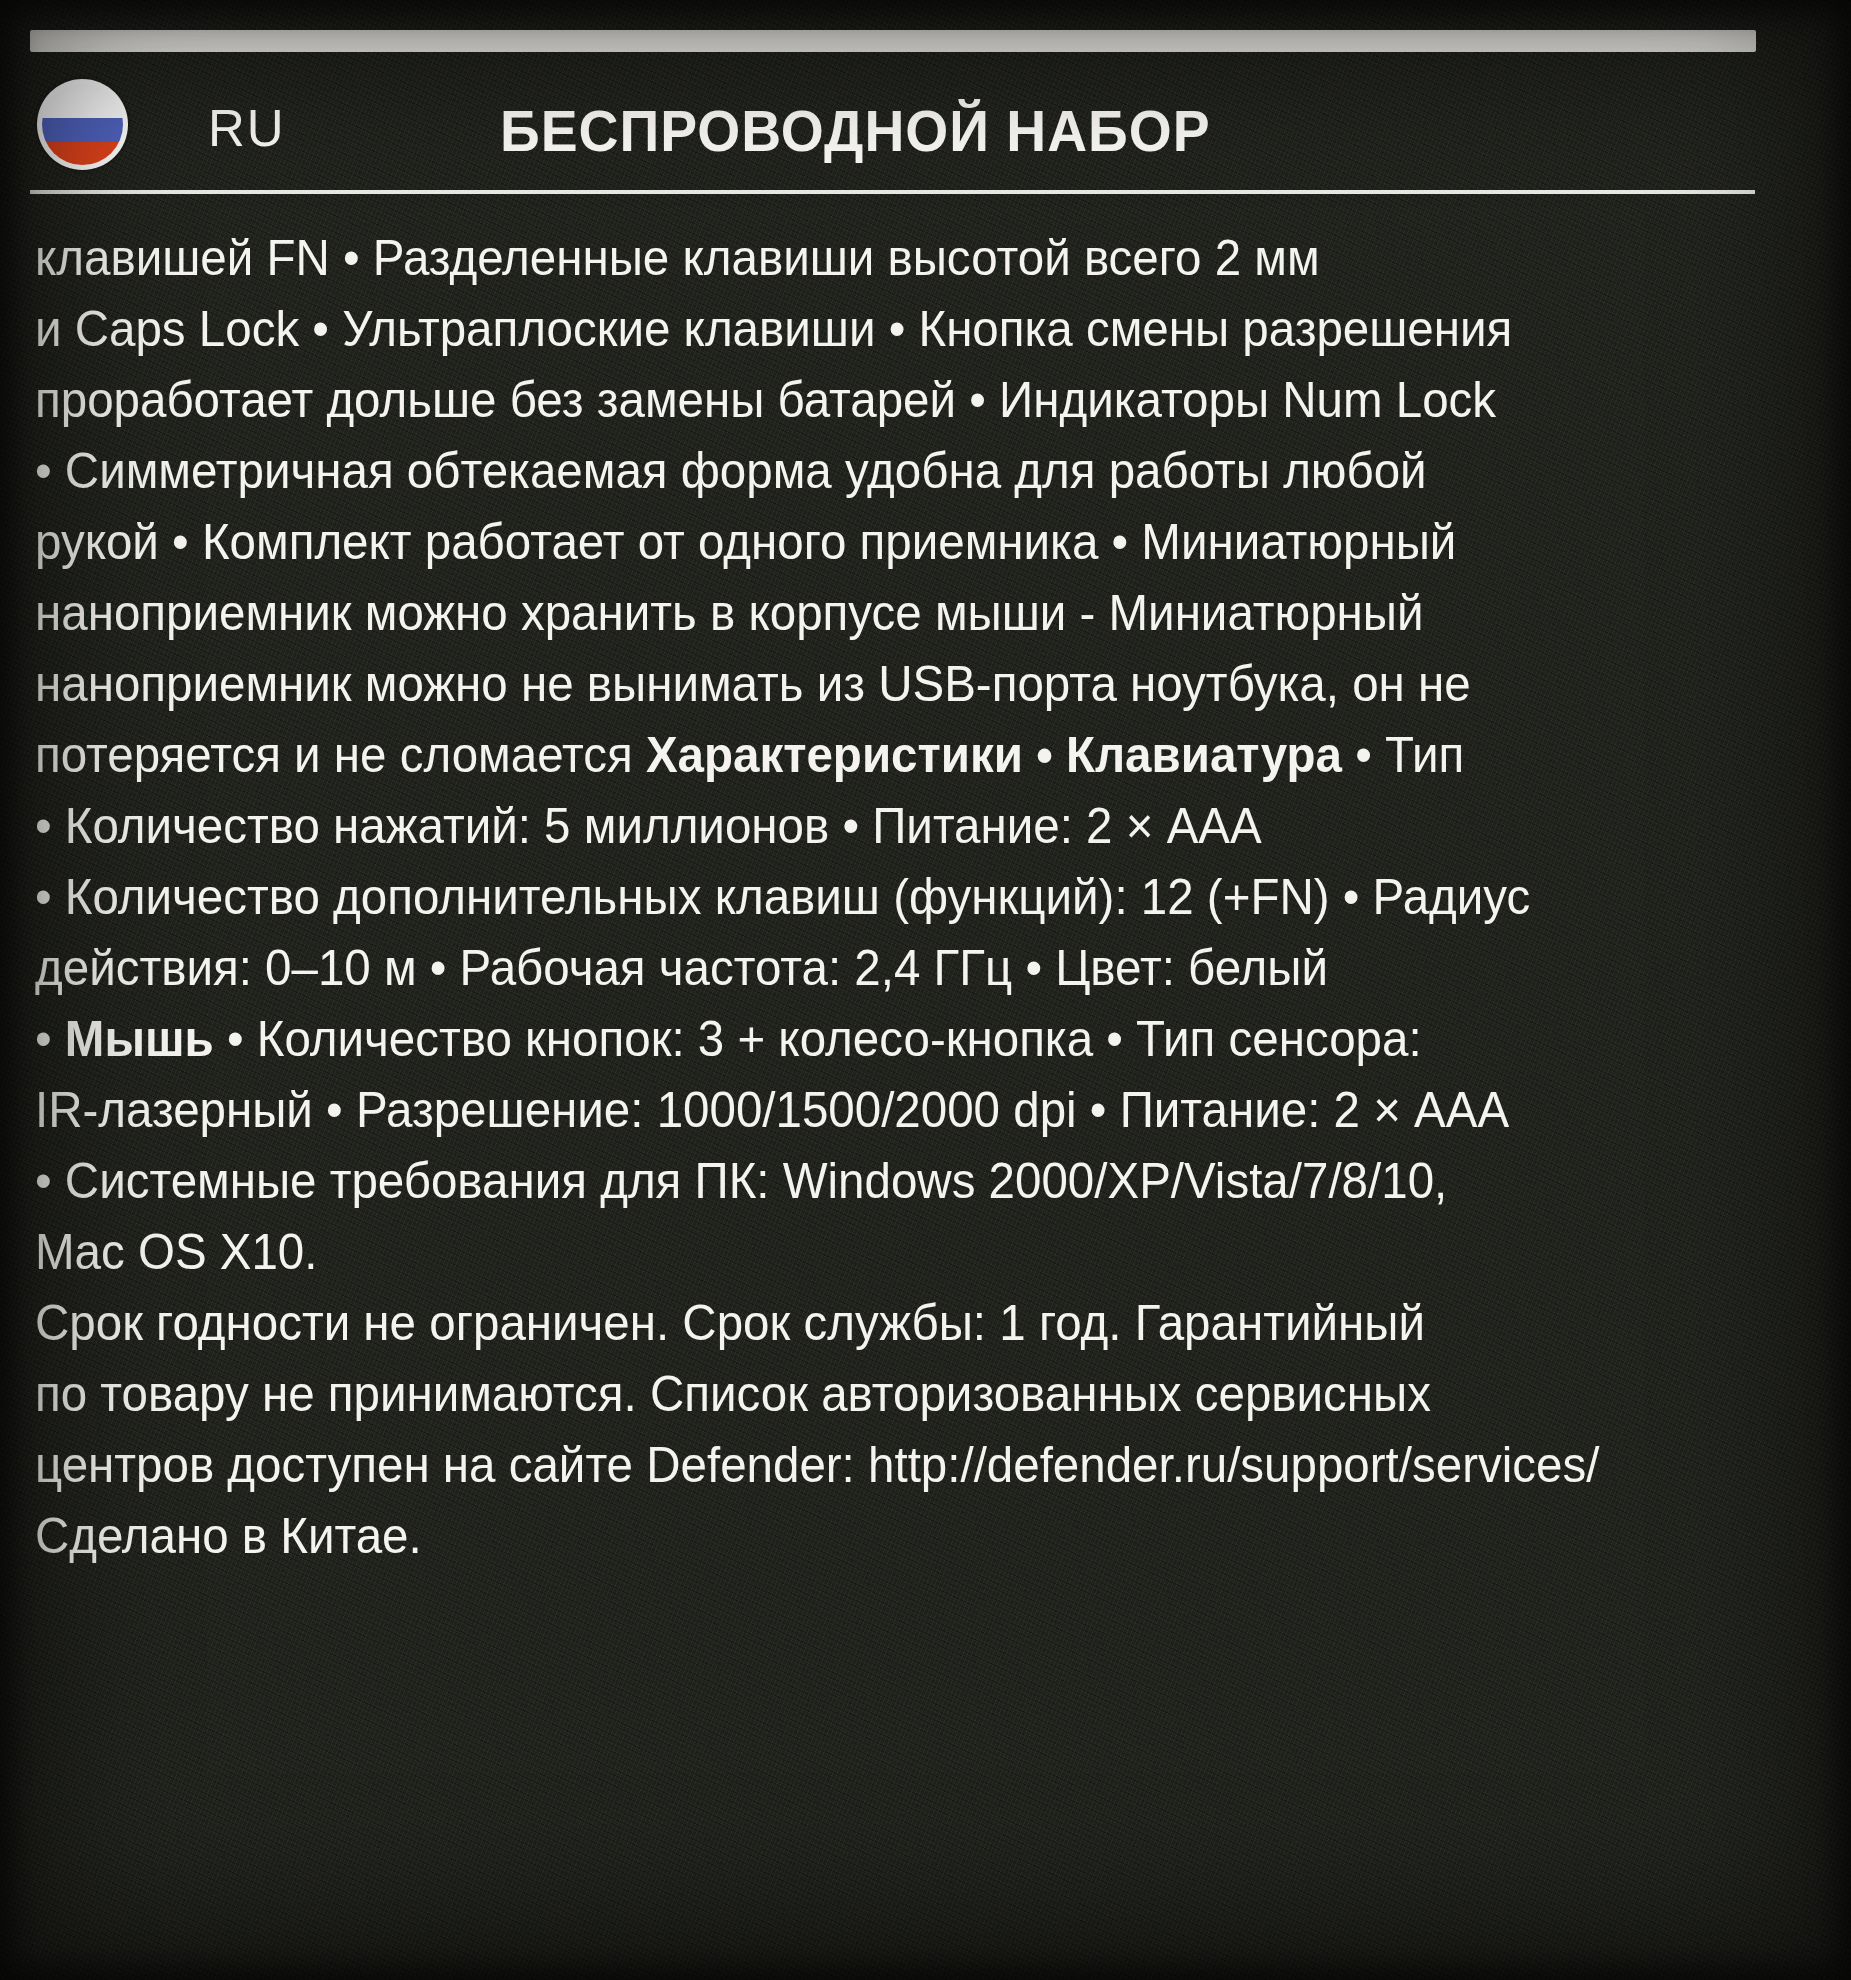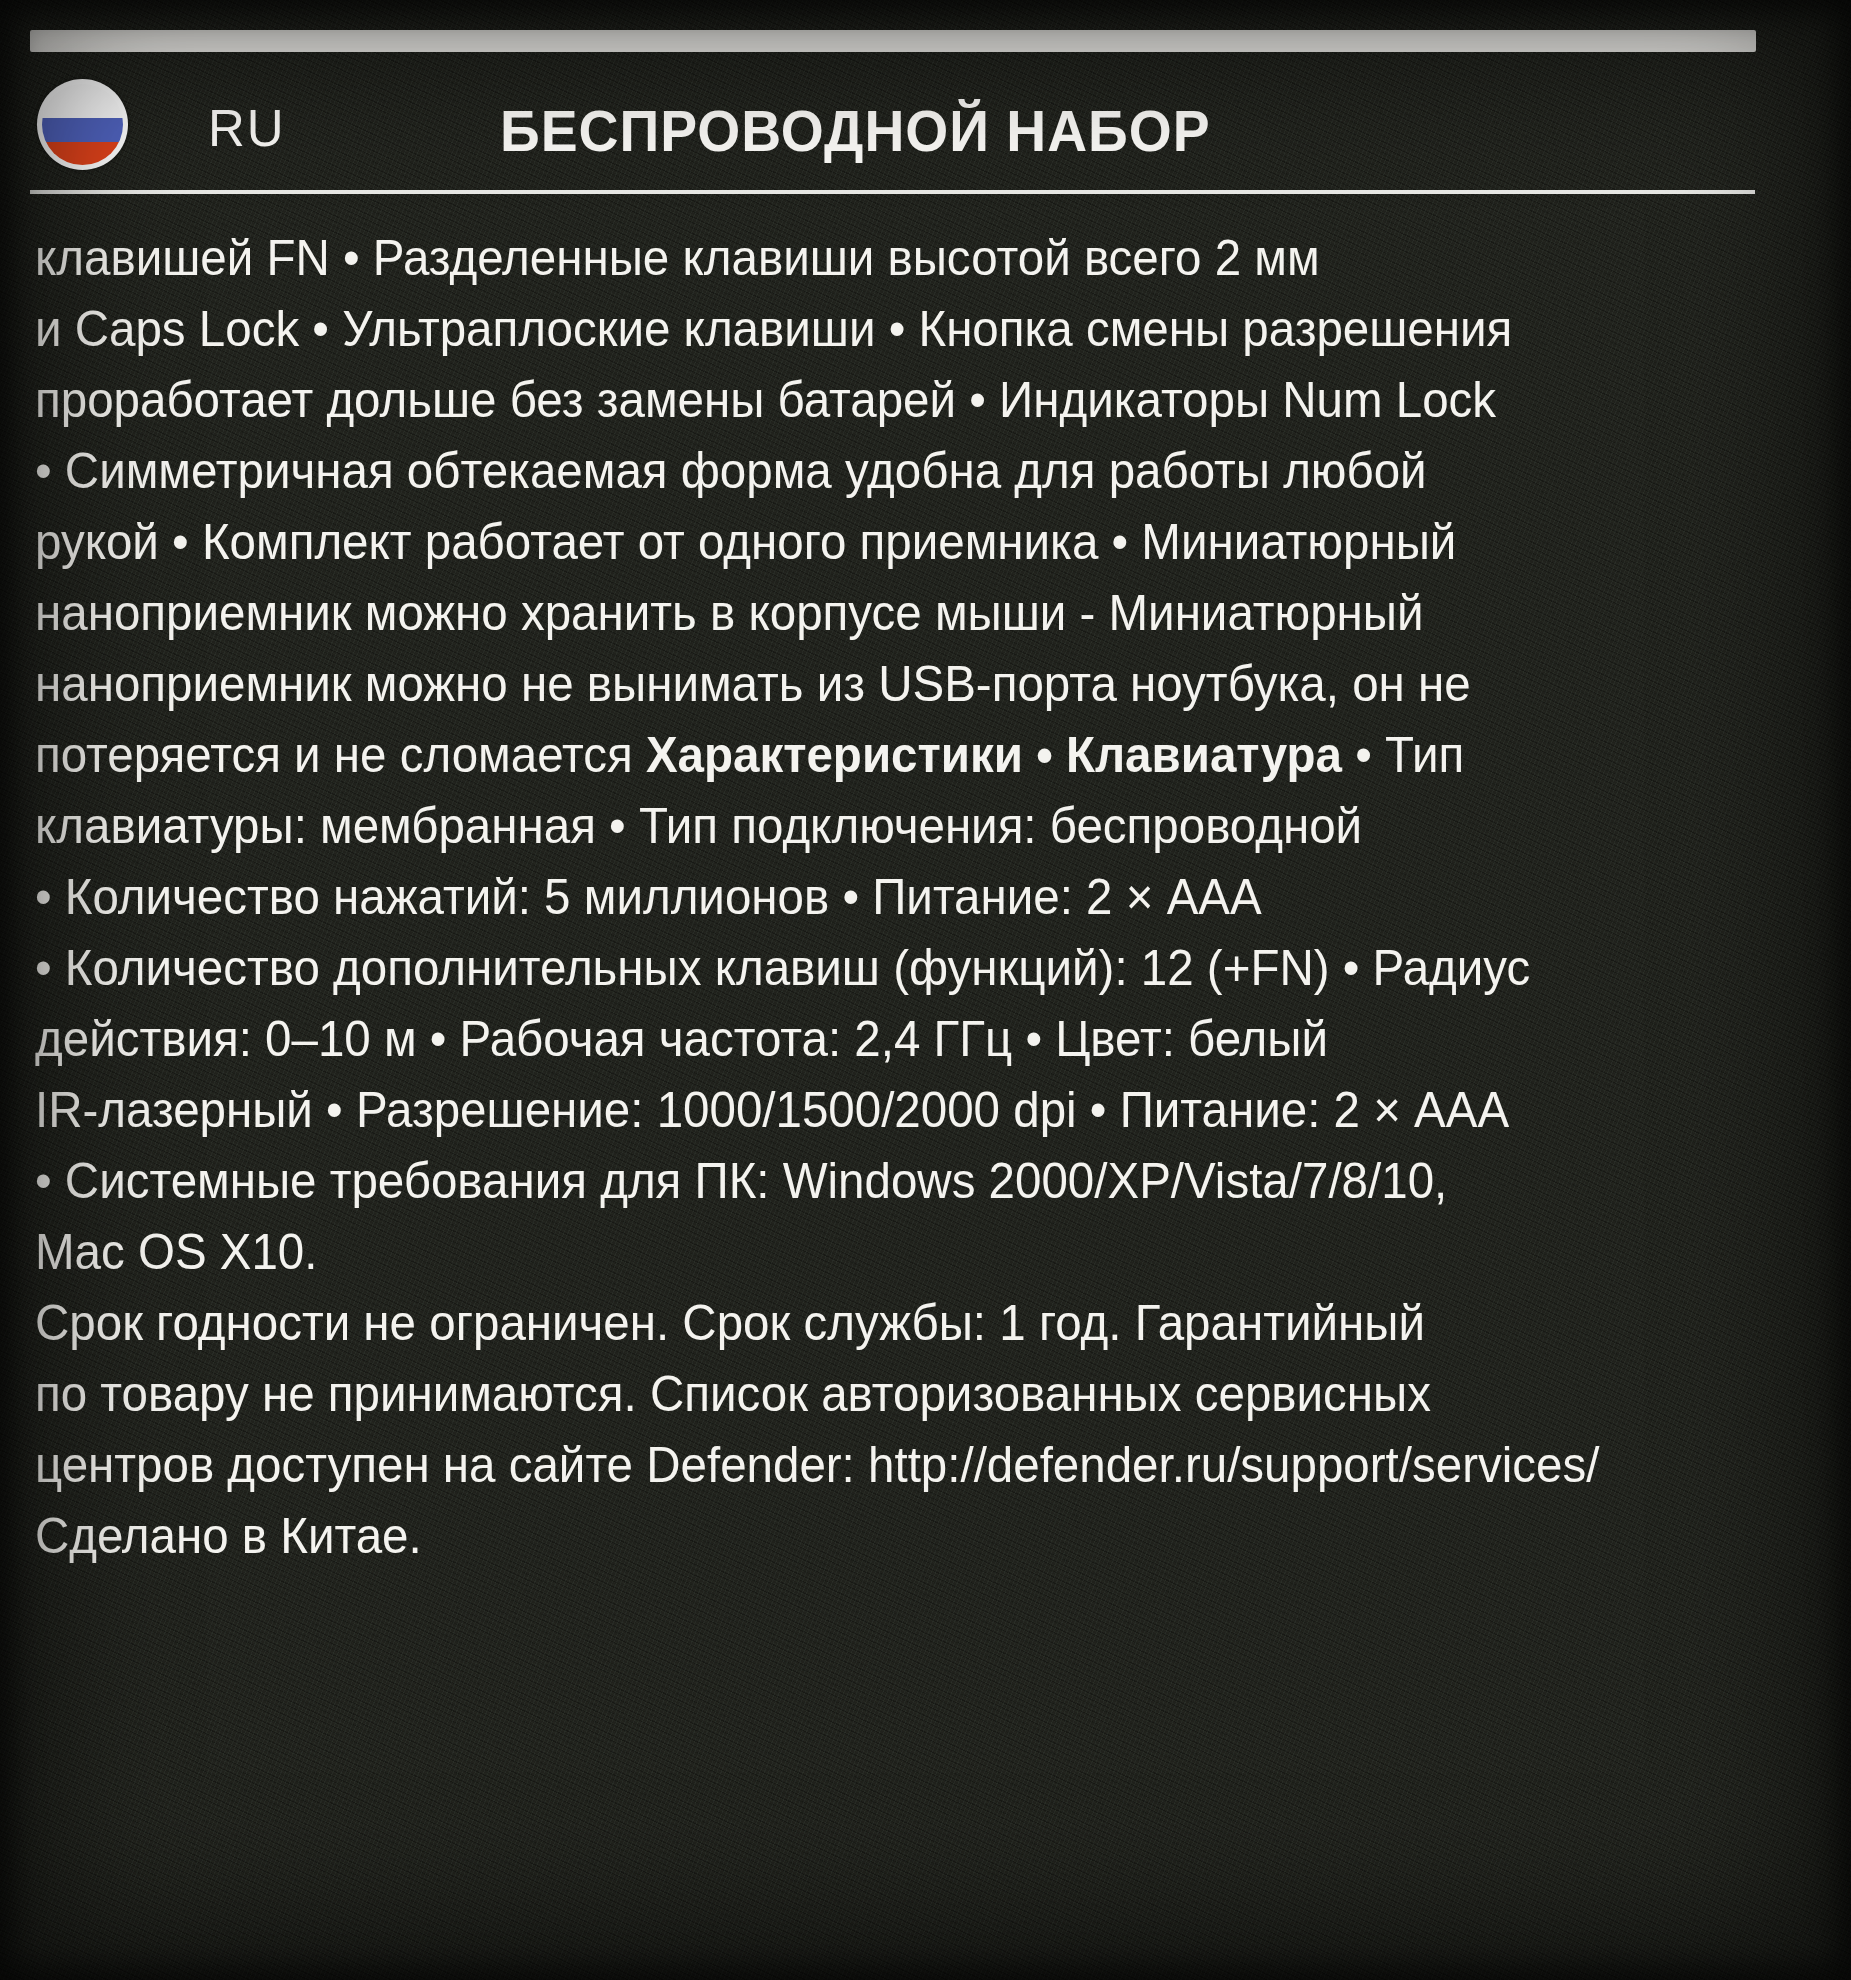--- a/index.html
+++ b/index.html
@@ -82,24 +82,24 @@
 
   <div class="body-text">
       <div class="line"><span class="scale"><span>клавишей FN • Разделенные клавиши высотой всего 2 мм</span></span></div>
       <div class="line"><span class="scale"><span>и Caps Lock • Ультраплоские клавиши • Кнопка смены разрешения</span></span></div>
       <div class="line"><span class="scale"><span>проработает дольше без замены батарей • Индикаторы Num Lock</span></span></div>
       <div class="line"><span class="scale"><span>• Симметричная обтекаемая форма удобна для работы любой</span></span></div>
       <div class="line"><span class="scale"><span>рукой • Комплект работает от одного приемника • Миниатюрный</span></span></div>
       <div class="line"><span class="scale"><span>наноприемник можно хранить в корпусе мыши - Миниатюрный</span></span></div>
       <div class="line"><span class="scale"><span>наноприемник можно не вынимать из USB-порта ноутбука, он не</span></span></div>
       <div class="line"><span class="scale"><span>потеряется и не сломается </span><span class="bold">Характеристики • Клавиатура</span><span> • Тип</span></span></div>
-      <div class="line"><span class="scale"><span>клавиатуры: мембранная • Тип подключения: беспроводной</span></span></div>
       <div class="line"><span class="scale"><span>• Количество нажатий: 5 миллионов • Питание: 2 × AAA</span></span></div>
       <div class="line"><span class="scale"><span>• Количество дополнительных клавиш (функций): 12 (+FN) • Радиус</span></span></div>
       <div class="line"><span class="scale"><span>действия: 0–10 м • Рабочая частота: 2,4 ГГц • Цвет: белый</span></span></div>
+      <div class="line"><span class="scale"><span>• </span><span class="bold">Мышь</span><span> • Количество кнопок: 3 + колесо-кнопка • Тип сенсора:</span></span></div>
       <div class="line"><span class="scale"><span>IR-лазерный • Разрешение: 1000/1500/2000 dpi • Питание: 2 × AAA</span></span></div>
       <div class="line"><span class="scale"><span>• Системные требования для ПК: Windows 2000/XP/Vista/7/8/10,</span></span></div>
       <div class="line"><span class="scale"><span>Mac OS X10.</span></span></div>
       <div class="line"><span class="scale"><span>Срок годности не ограничен. Срок службы: 1 год. Гарантийный</span></span></div>
       <div class="line"><span class="scale"><span>по товару не принимаются. Список авторизованных сервисных</span></span></div>
       <div class="line"><span class="scale"><span>центров доступен на сайте Defender: http://defender.ru/support/services/</span></span></div>
       <div class="line"><span class="scale"><span>Сделано в Китае.</span></span></div>
     </div>
 
   <div class="vignette"></div>

